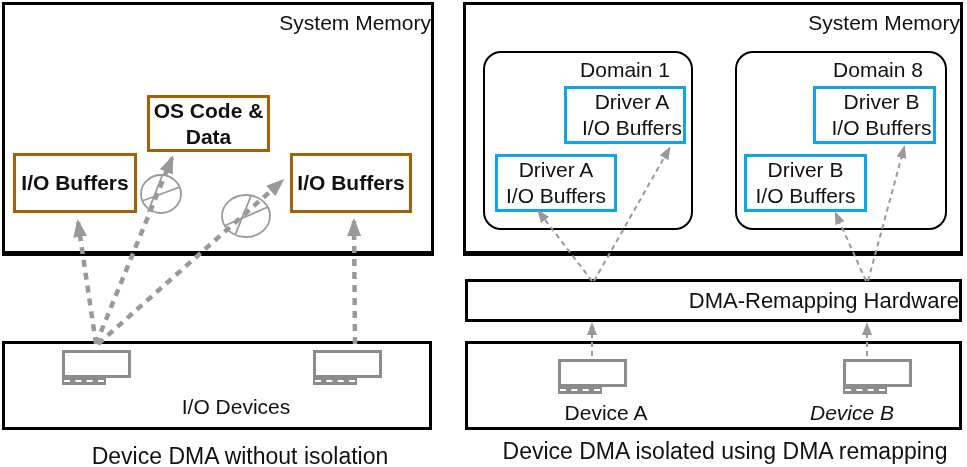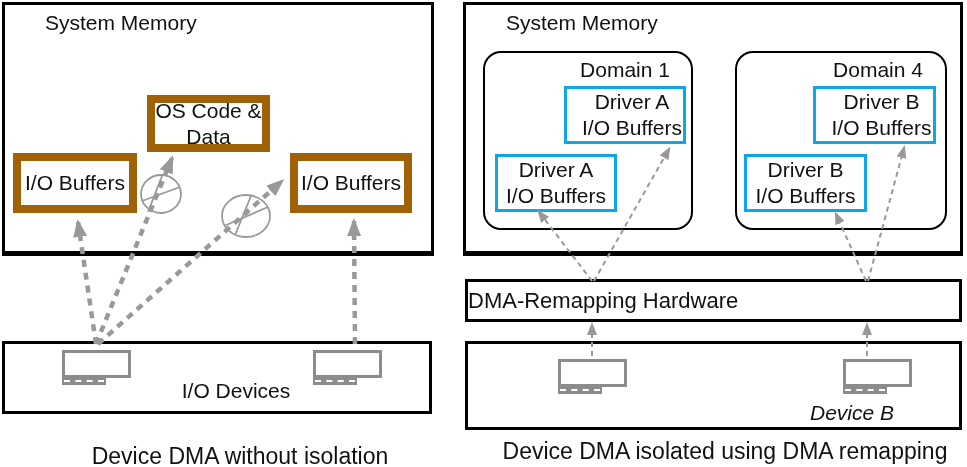--- a/index.html
+++ b/index.html
@@ -5,29 +5,29 @@
   html,body{margin:0;padding:0;background:#fff;}
   #stage{
     position:relative;width:967px;height:467px;background:#ffffff;
     font-family:"Liberation Sans","DejaVu Sans",sans-serif;color:#111;
     overflow:hidden;
   }
   .abs{position:absolute;box-sizing:border-box;}
   .blackbox{border:3px solid #000;background:#fff;}
   .graybox{background:#fff;display:flex;align-items:center;justify-content:center;
            text-align:center;font-size:21px;line-height:26px;white-space:pre-line;}
-  .lp-gray{border:8px solid #a16207;}
+  .lp-gray{border:3px solid #a16207;font-weight:bold;}
   .rp-gray{border:3px solid #0ea5e9;}
-  .title{position:absolute;left:0;top:6px;width:100%;text-align:left;font-size:21px;padding-left:40px;}
+  .title{position:absolute;left:0;top:6px;width:100%;text-align:right;font-size:21px;}
   .domain{border:2px solid #000;border-radius:18px;background:#fff;}
   .domain-label{position:absolute;top:5px;left:0;width:100%;text-align:center;
                 padding-left:36px;box-sizing:border-box;font-size:21px;margin-left:19px;}
   .caption{position:absolute;text-align:center;font-size:23px;}
   .devlabel{position:absolute;text-align:center;font-size:21px;}
-  .dma-label{display:flex;align-items:center;justify-content:flex-start;font-size:22px;}
+  .dma-label{display:flex;align-items:center;justify-content:flex-end;font-size:22px;}
   
   .device{position:absolute;width:70px;height:35px;}
   .device-body{position:absolute;left:0;top:0;width:69px;height:28px;
                border:3px solid #8c8c8c;background:#fff;box-sizing:border-box;}
   .device-tab{position:absolute;left:0;top:28px;width:44px;height:7px;background:#8c8c8c;}
   .device-tab-line{position:absolute;left:2px;right:2px;top:2px;border-top:2px dashed #fff;}
   svg{position:absolute;left:0;top:0;pointer-events:none;}
 </style>
 </head>
 <body>
@@ -44,21 +44,21 @@
   </div>
 
   <div class="abs graybox lp-gray" style="left:13px;top:153px;width:124px;height:60px;">
     <span>I/O Buffers</span>
   </div>
 
   <div class="abs graybox lp-gray" style="left:290px;top:153px;width:122px;height:60px;">
     <span>I/O Buffers</span>
   </div>
 
-  <div class="abs blackbox" style="left:2px;top:341px;width:430px;height:73px;">
+  <div class="abs blackbox" style="left:2px;top:341px;width:430px;height:89px;">
     <div style="position:absolute;left:0;bottom:8px;width:100%;text-align:center;padding-left:38px;box-sizing:border-box;font-size:21px;">I/O Devices</div>
   </div>
 
   <div class="device" style="left:62px;top:350px;">
     <div class="device-body"></div>
     <div class="device-tab">
       <div class="device-tab-line"></div>
     </div>
   </div>
   <div class="device" style="left:313px;top:350px;">
@@ -71,21 +71,21 @@
   <div class="caption" style="left:23px;top:437px;width:434px;margin-top:6px;">Device DMA without isolation</div>
 
   <div class="abs blackbox" style="left:463px;top:2px;width:500px;height:254px;border-bottom-width:5px;">
     <div class="title">System Memory</div>
   </div>
 
   <div class="abs domain" style="left:483px;top:51px;width:210px;height:179px;">
     <div class="domain-label">Domain 1</div>
   </div>
   <div class="abs domain" style="left:735px;top:51px;width:212px;height:179px;">
-    <div class="domain-label">Domain 4</div>
+    <div class="domain-label">Domain 8</div>
   </div>
 
   <div class="abs graybox rp-gray" style="left:564px;top:86px;width:122px;height:58px;padding-left:14px;">
     <span>Driver A
 I/O Buffers</span>
   </div>
   <div class="abs graybox rp-gray" style="left:495px;top:154px;width:122px;height:58px;">
     <span>Driver A
 I/O Buffers</span>
   </div>
@@ -110,20 +110,21 @@
       <div class="device-tab-line"></div>
     </div>
   </div>
   <div class="device" style="left:843px;top:359px;">
     <div class="device-body"></div>
     <div class="device-tab">
       <div class="device-tab-line"></div>
     </div>
   </div>
 
+  <div class="devlabel" style="left:546px;top:401px;width:120px;">Device A</div>
   <div class="devlabel" style="left:792px;top:401px;width:120px;font-style:italic;">Device B</div>
 
   <div class="caption" style="left:463px;top:438px;width:500px;padding-left:24px;box-sizing:border-box;">Device DMA isolated using DMA remapping hardware</div>
 
   <svg width="967" height="467" viewBox="0 0 967 467">
     <defs>
       <marker id="ah-big" markerUnits="userSpaceOnUse" markerWidth="18" markerHeight="14" refX="15" refY="7" orient="auto">
         <path d="M0,0 L18,7 L0,14 Z" fill="#999999"></path>
       </marker>
       <marker id="ah-small" markerUnits="userSpaceOnUse" markerWidth="13" markerHeight="10" refX="10" refY="5" orient="auto">

